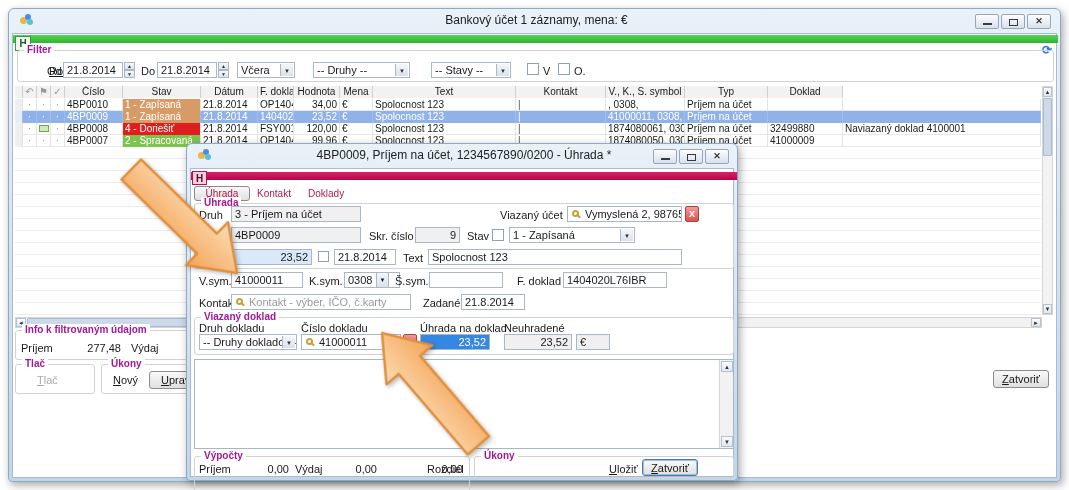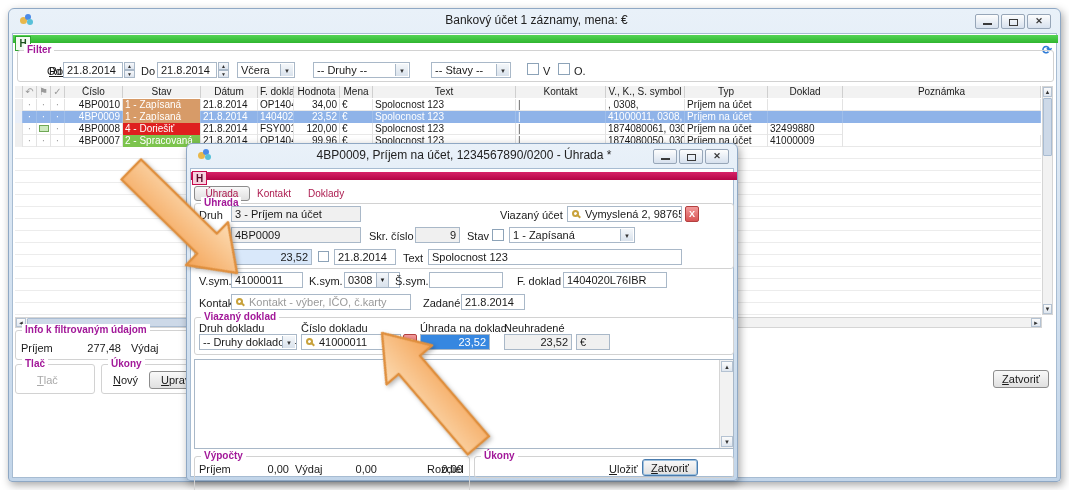--- a/index.html
+++ b/index.html
@@ -54,21 +54,21 @@
 
   
   .thead, .trow { position:absolute; display:flex; height:12px; }
   .thead div, .trow div { height:12px; line-height:12px; font-size:10px; padding:0 2px;
         border-right:1px solid #e3e3e3; overflow:hidden; white-space:nowrap; }
   .thead div { background:#f2f2f2; text-align:center; border-right:1px solid #cfcfcf; }
   .thead { border-bottom:1px solid #8a8a8a; }
   .trow  { border-bottom:1px solid #e8e8e8; }
   .c-handle{width:8px; background:#efefef; border-right:1px solid #c9c9c9;}
   .c-ico{width:14px; text-align:center; color:#9a9a9a;}
-  .c-cislo{width:58px;text-align:right;} .c-stav{width:78px;} .c-datum{width:57px;} .c-fdok{width:36px;}
+  .c-cislo{width:58px;} .c-stav{width:78px;} .c-datum{width:57px;} .c-fdok{width:36px;}
   .c-hod{width:46px; text-align:right;} .c-mena{width:33px;} .c-text{width:143px;}
   .c-kon{width:90px; color:#555;} .c-sym{width:79px;} .c-typ{width:83px;} .c-dok{width:75px;} .c-poz{width:198px;}
   .st-tan{background:#d79b68; color:#fff;} .st-red{background:#df1f1f; color:#fff;} .st-green{background:#7cc44d; color:#fff;}
   .row-sel div { background:#8fb3e8; color:#fff; border-right-color:#9fbeea; }
   .row-sel .c-stav.st-tan { background:#d79b68; }
   .row-sel .c-handle { background:#e8eef8; }
   .empty-rows { position:absolute; background:repeating-linear-gradient(#ffffff 0 11px, #ececec 11px 12px); }
 
   
   .sb-v { position:absolute; width:11px; background:#f2f2f2; border:1px solid #d5d5d5; }
@@ -144,21 +144,20 @@
       <div class="c-stav">Stav</div>
       <div class="c-datum">Dátum</div>
       <div class="c-fdok">F. doklad</div>
       <div class="c-hod">Hodnota</div>
       <div class="c-mena">Mena</div>
       <div class="c-text">Text</div>
       <div class="c-kon" style="color:#1a1a1a;">Kontakt</div>
       <div class="c-sym">V., K., S. symbol</div>
       <div class="c-typ">Typ</div>
       <div class="c-dok">Doklad</div>
-      <div class="c-poz">Poznámka</div>
     </div>
 
     <div class="trow" style="left:2px;top:65px;">
       <div class="c-handle"></div>
       <div class="c-ico">·</div>
       <div class="c-ico">·</div>
       <div class="c-ico">·</div>
       <div class="c-cislo">4BP0010</div>
       <div class="c-stav st-tan">1 - Zapísaná</div>
       <div class="c-datum">21.8.2014</div>
@@ -201,20 +200,21 @@
       <div class="c-stav st-red">4 - Doriešiť</div>
       <div class="c-datum">21.8.2014</div>
       <div class="c-fdok">FSY00192</div>
       <div class="c-hod">120,00</div>
       <div class="c-mena">€</div>
       <div class="c-text">Spolocnost 123</div>
       <div class="c-kon">|</div>
       <div class="c-sym">1874080061, 0308,</div>
       <div class="c-typ">Príjem na účet</div>
       <div class="c-dok">32499880</div>
+      <div class="c-poz">Naviazaný doklad 4100001</div>
     </div>
 
     <div class="trow" style="left:2px;top:101px;">
       <div class="c-handle"></div>
       <div class="c-ico">·</div>
       <div class="c-ico">·</div>
       <div class="c-ico">·</div>
       <div class="c-cislo">4BP0007</div>
       <div class="c-stav st-green">2 - Spracovaná</div>
       <div class="c-datum">21.8.2014</div>

